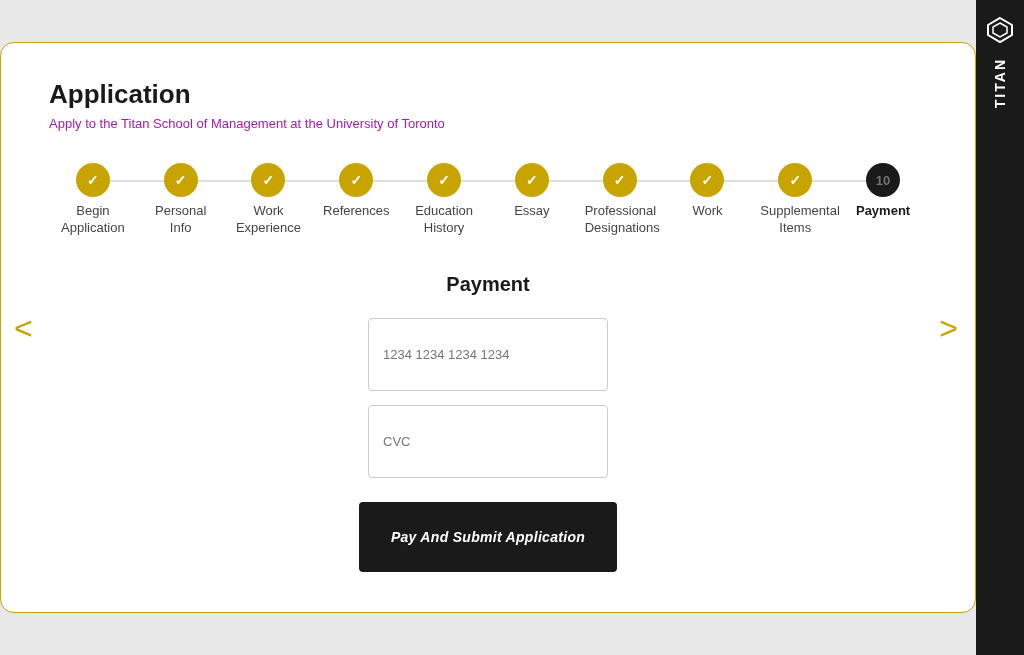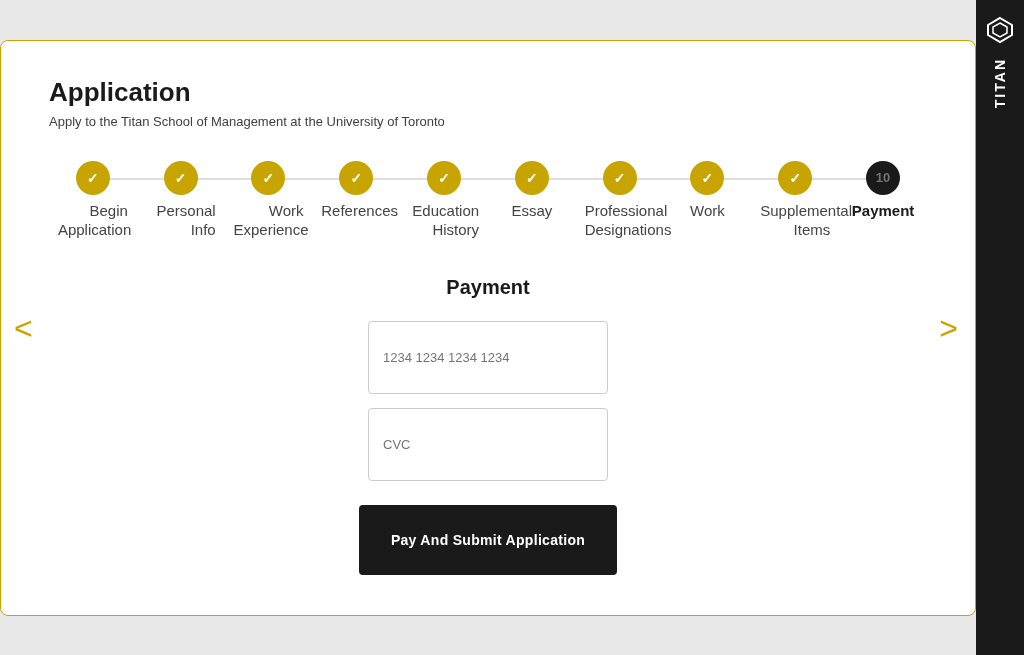--- a/index.html
+++ b/index.html
@@ -60,35 +60,35 @@
     }
     .nav-arrow-left { left: 4px; }
     .nav-arrow-right { right: 56px; }
 
     
     .main-card {
       width: 1024px;
       min-height: 560px;
       background: white;
       border: 1.5px solid #c8a400;
-      border-radius: 8px;
+      border-radius: 14px;
       padding: 36px 48px 40px 48px;
       position: relative;
       margin-right: 48px;
     }
 
     .app-title {
       font-size: 26px;
       font-weight: bold;
       color: #1a1a1a;
       margin-bottom: 6px;
     }
     .app-subtitle {
       font-size: 13px;
-      color: #404040;
+      color: #a21caf;
       margin-bottom: 32px;
     }
 
     
     .steps-container {
       display: flex;
       align-items: flex-start;
       justify-content: space-between;
       margin-bottom: 36px;
       position: relative;
@@ -126,23 +126,23 @@
       font-size: 13px;
       font-weight: bold;
     }
 
     .step-circle.active {
       background: #1a1a1a;
       color: #737373;
     }
 
     .step-label {
-      font-size: 15px;
+      font-size: 13px;
       color: #444;
-      text-align: right;
+      text-align: center;
       line-height: 1.3;
       max-width: 70px;
     }
     .step-label.bold {
       font-weight: bold;
       color: #1a1a1a;
     }
 
     .checkmark {
       font-size: 14px;
@@ -178,20 +178,21 @@
       margin-top: 10px;
       background: #1a1a1a;
       color: white;
       border: none;
       padding: 27px 32px;
       font-size: 14px;
       font-weight: bold;
       border-radius: 4px;
       cursor: pointer;
       letter-spacing: 0.3px;
+      font-style: italic;
     }
   </style>
 </head>
 <body>
 
 <div class="titan-sidebar">
   <svg class="titan-logo" viewBox="0 0 28 28" fill="none" xmlns="http://www.w3.org/2000/svg">
     <polygon points="14,2 26,9 26,19 14,26 2,19 2,9" stroke="white" stroke-width="2" fill="none"></polygon>
     <polygon points="14,7 21,11 21,17 14,21 7,17 7,11" stroke="white" stroke-width="1.5" fill="none"></polygon>
   </svg>

